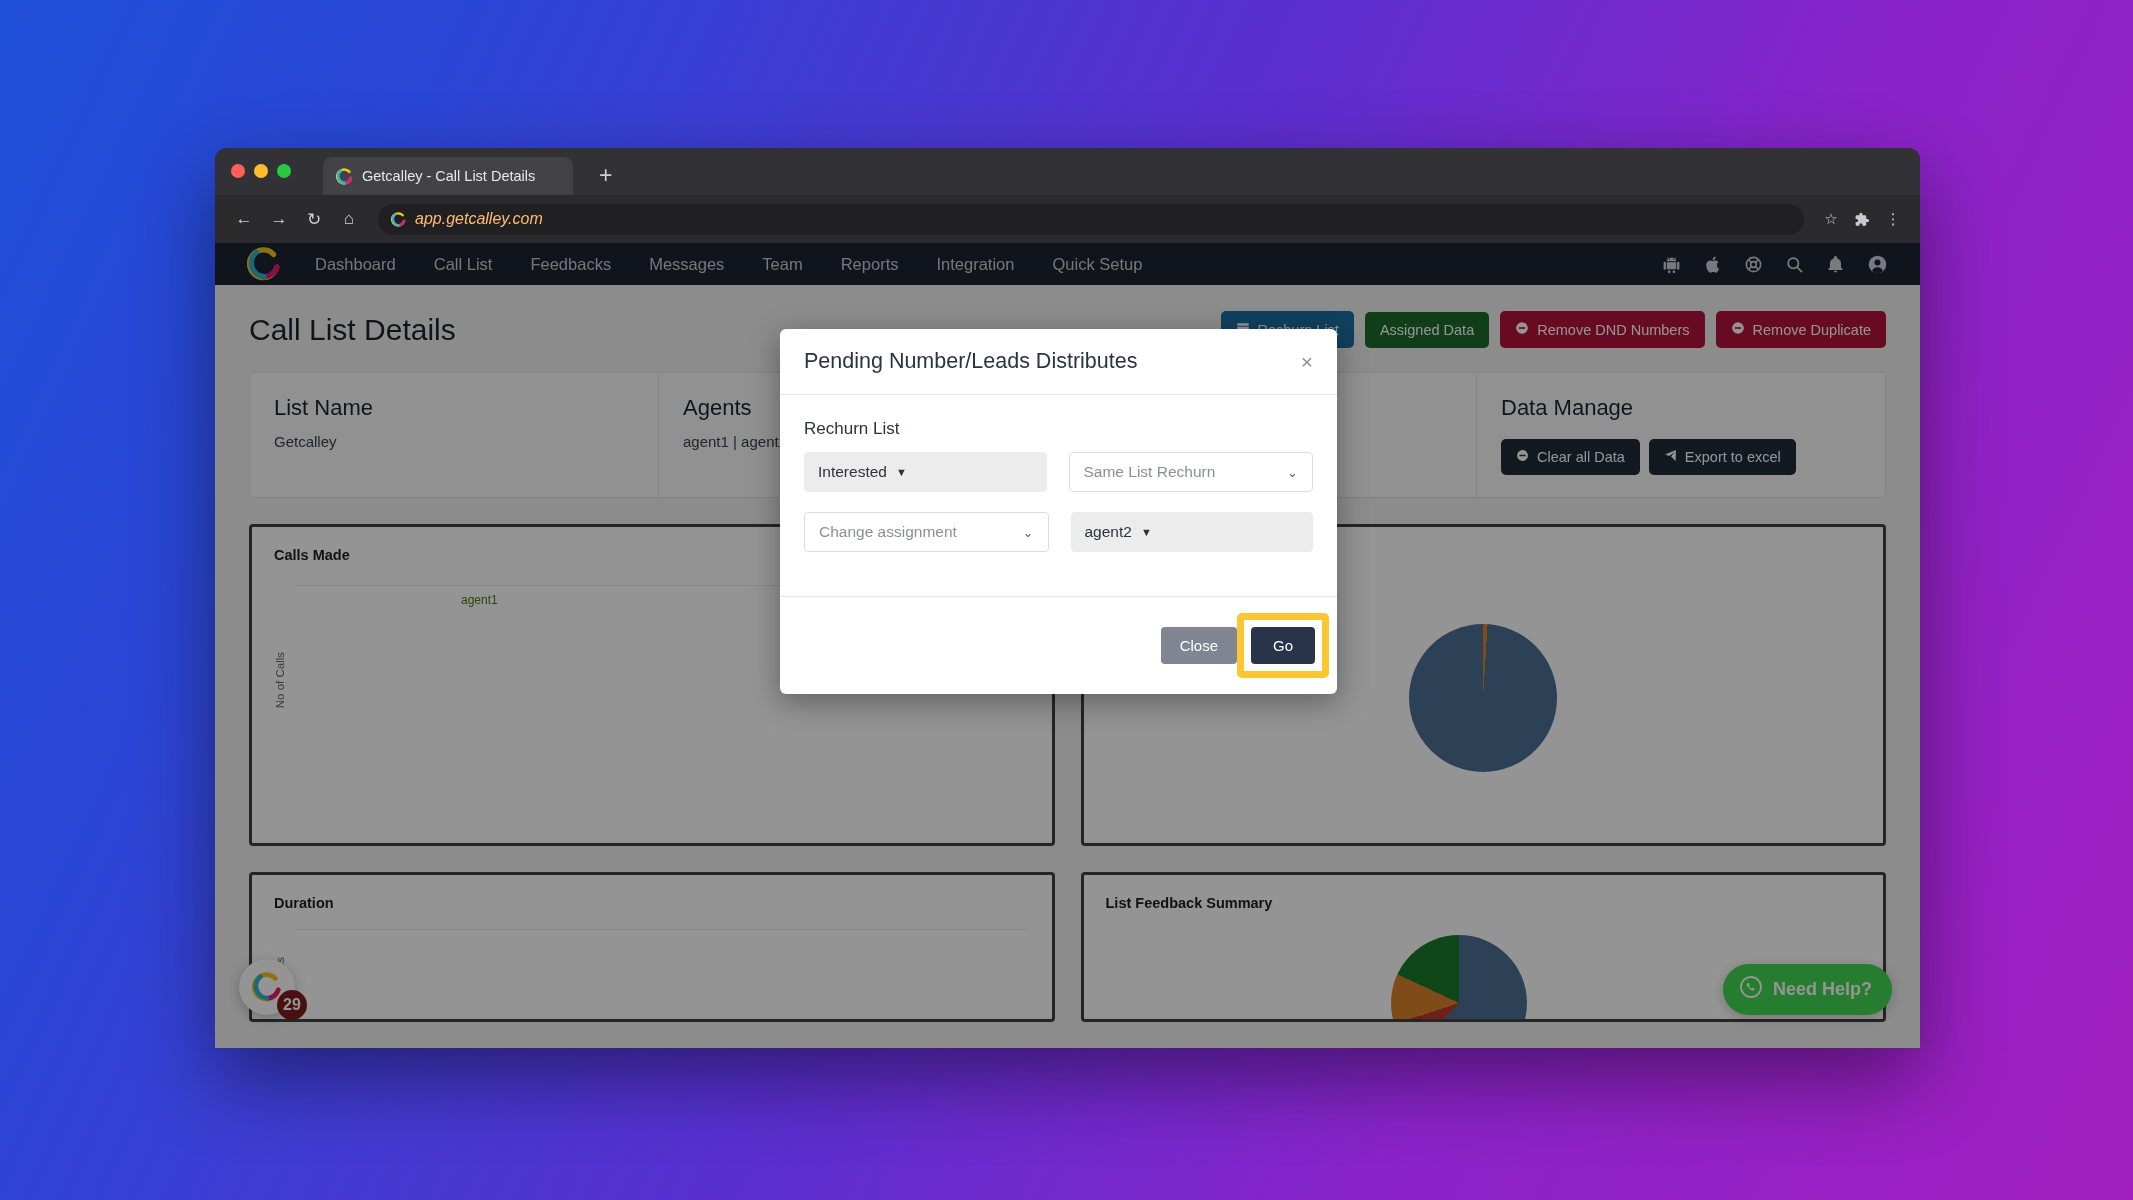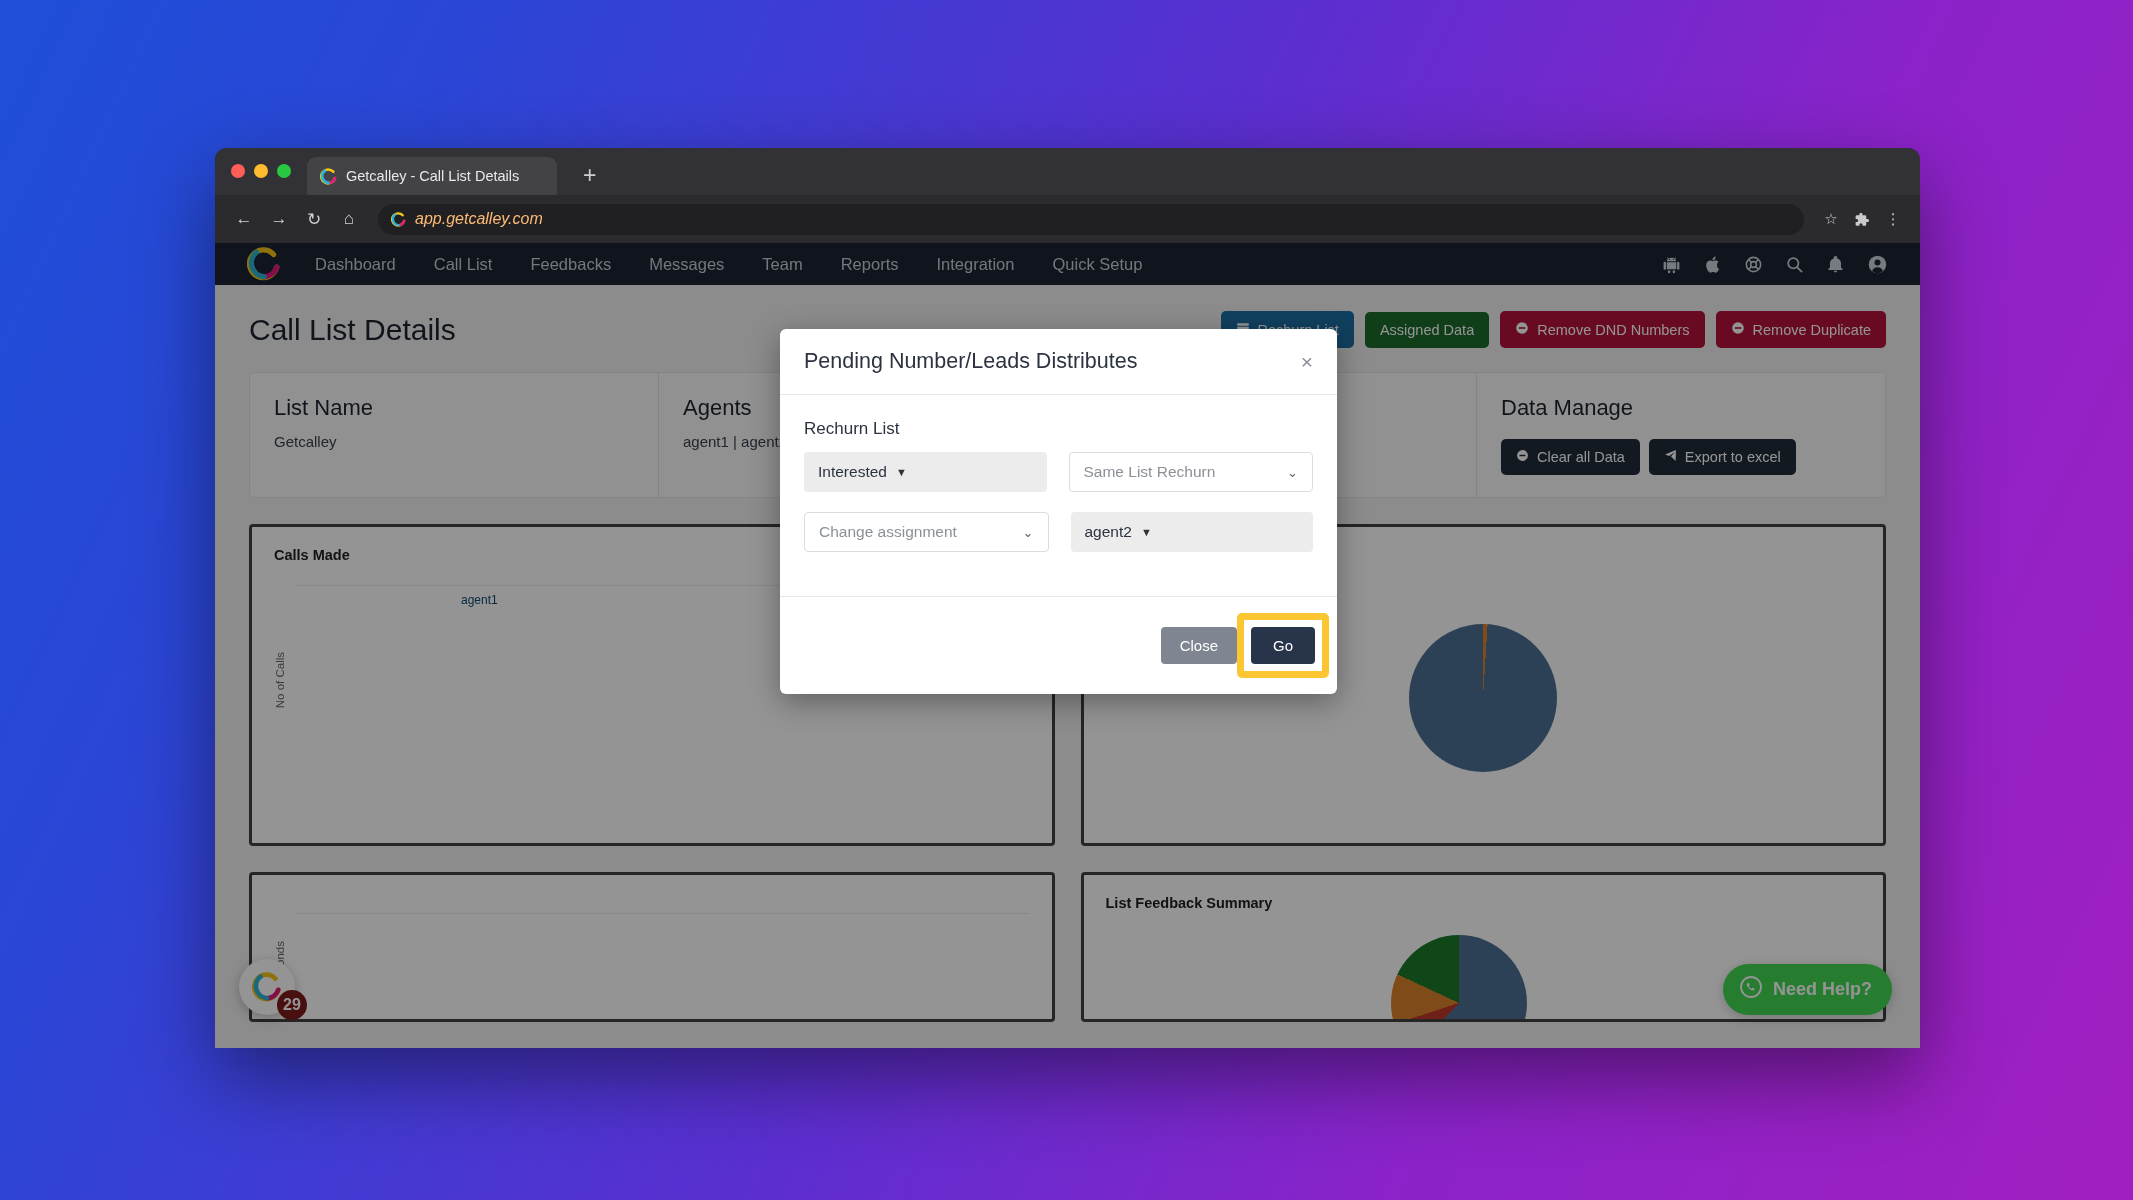--- a/index.html
+++ b/index.html
@@ -14,21 +14,21 @@
     position: absolute;
     left: 215px; top: 148px;
     width: 1705px; height: 900px;
     background: #2b2b2e;
     border-radius: 12px 12px 0 0;
     overflow: hidden;
     box-shadow: 0 30px 80px rgba(0,0,0,.45);
   }
   .tabstrip {
     height: 47px; background: #323236;
-    position: relative; display: flex; align-items: flex-end;
+    position: relative; display: flex; align-items: flex-end; padding-left: 16px;
   }
   .traffic { position: absolute; left: 16px; top: 16px; display: flex; gap: 9px; }
   .dot { width: 14px; height: 14px; border-radius: 50%; }
   .dot.r { background: #ff5f57; } .dot.y { background: #febc2e; } .dot.g { background: #28c840; }
   .tab {
     margin-left: 92px; width: 250px; height: 38px;
     background: #434347; border-radius: 9px 9px 0 0;
     display: flex; align-items: center; gap: 9px; padding: 0 13px;
     color: #e8e8ea; font-size: 14.5px; white-space: nowrap; overflow: hidden;
   }
@@ -101,21 +101,21 @@
   .ylabel {
     writing-mode: vertical-rl; transform: rotate(180deg);
     font-size: 11.5px; color: #666; align-self: center; margin-right: 6px; width: 16px; text-align: center;
   }
   .plot { flex: 1; position: relative; border-bottom: 1px solid #d8d8d8; }
   .grid { position: absolute; left: 0; right: 0; border-top: 1px solid #ececec; }
   .bars { position: absolute; left: 0; right: 0; bottom: 0; top: 0; display: flex; align-items: flex-end; }
   .barslot { flex: 1; display: flex; flex-direction: column; align-items: center; justify-content: flex-end; height: 100%; }
   .bar { width: 64%; background: #4d6f94; }
   .xaxis { display: flex; margin-top: 7px; }
-  .xtick { flex: 1; text-align: center; font-size: 12px; color: #0c4a6e; }
+  .xtick { flex: 1; text-align: center; font-size: 12px; color: #4d7c0f; }
 
   
   .pie { position: absolute; left: 50%; top: 54%; transform: translate(-50%,-50%); border-radius: 50%; }
 
   
   .overlay { position: absolute; inset: 0; background: rgba(0,0,0,.42); }
   .modal {
     position: absolute; left: 565px; top: 86px; width: 557px;
     background: #fff; border-radius: 6px; box-shadow: 0 8px 30px rgba(0,0,0,.35);
   }
@@ -385,20 +385,21 @@
             </div>
           </div>
         </div>
         <div class="panel">
           <div class="pie" style="width:148px;height:148px;background:conic-gradient(#d9822b 0deg 3.6deg, #4d6f94 3.6deg 360deg);"></div>
         </div>
       </div>
 
       <div class="panels">
         <div class="panel short">
+          <div class="ptitle-sm">Duration</div>
           <div class="chart" style="height:100px;margin-top:18px;">
             <div class="ylabel">Seconds</div>
             <div style="flex:1;">
               <div class="plot">
                 <div class="grid" style="top:0%"></div>
                 <div class="bars">
                   <div class="barslot">
                       <div class="bar" style="height:85%"></div>
                     </div>
                   <div class="barslot"></div>

